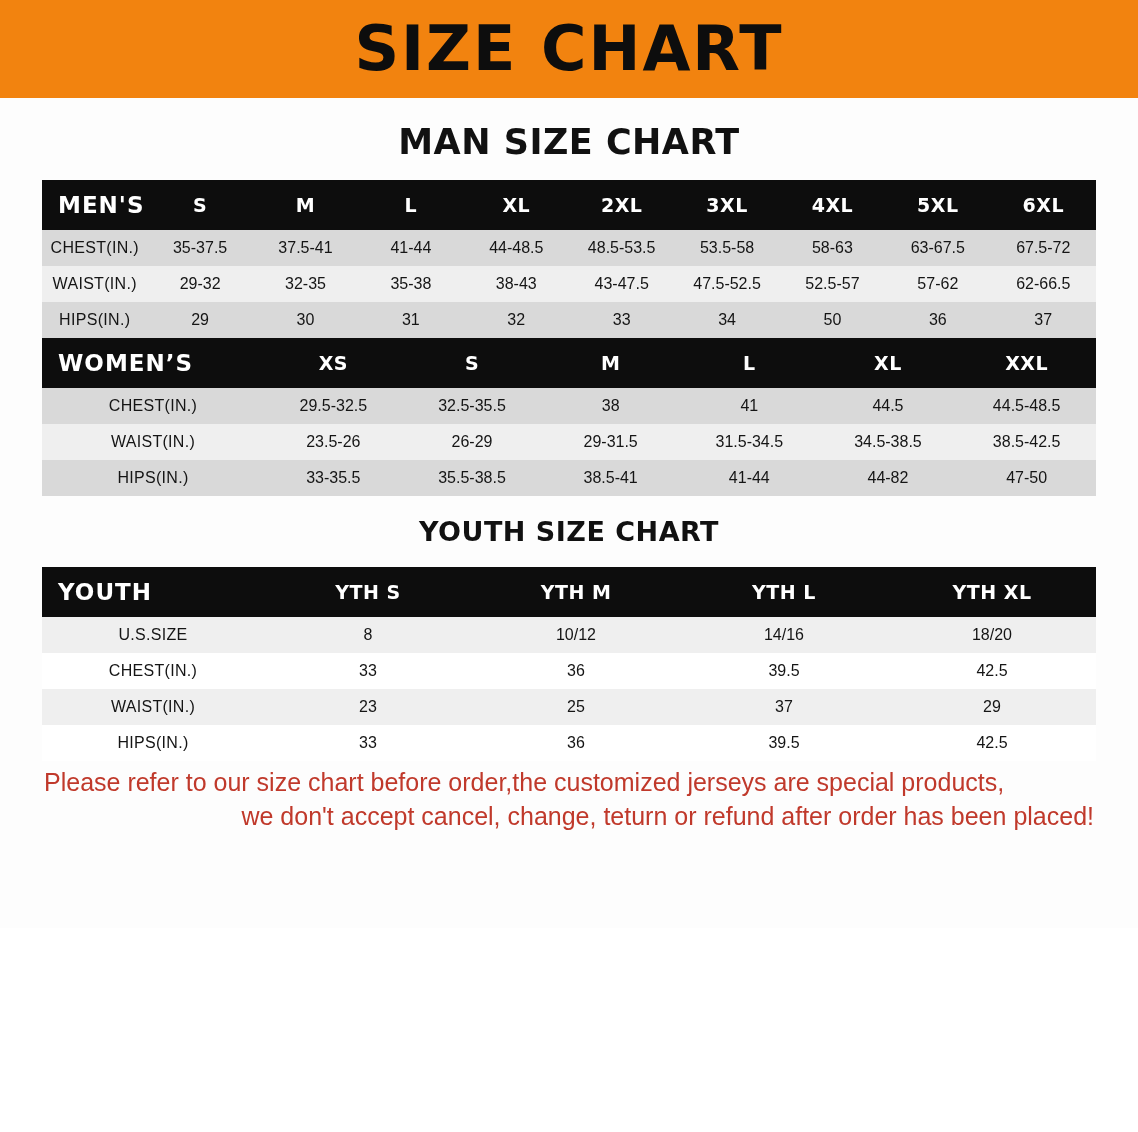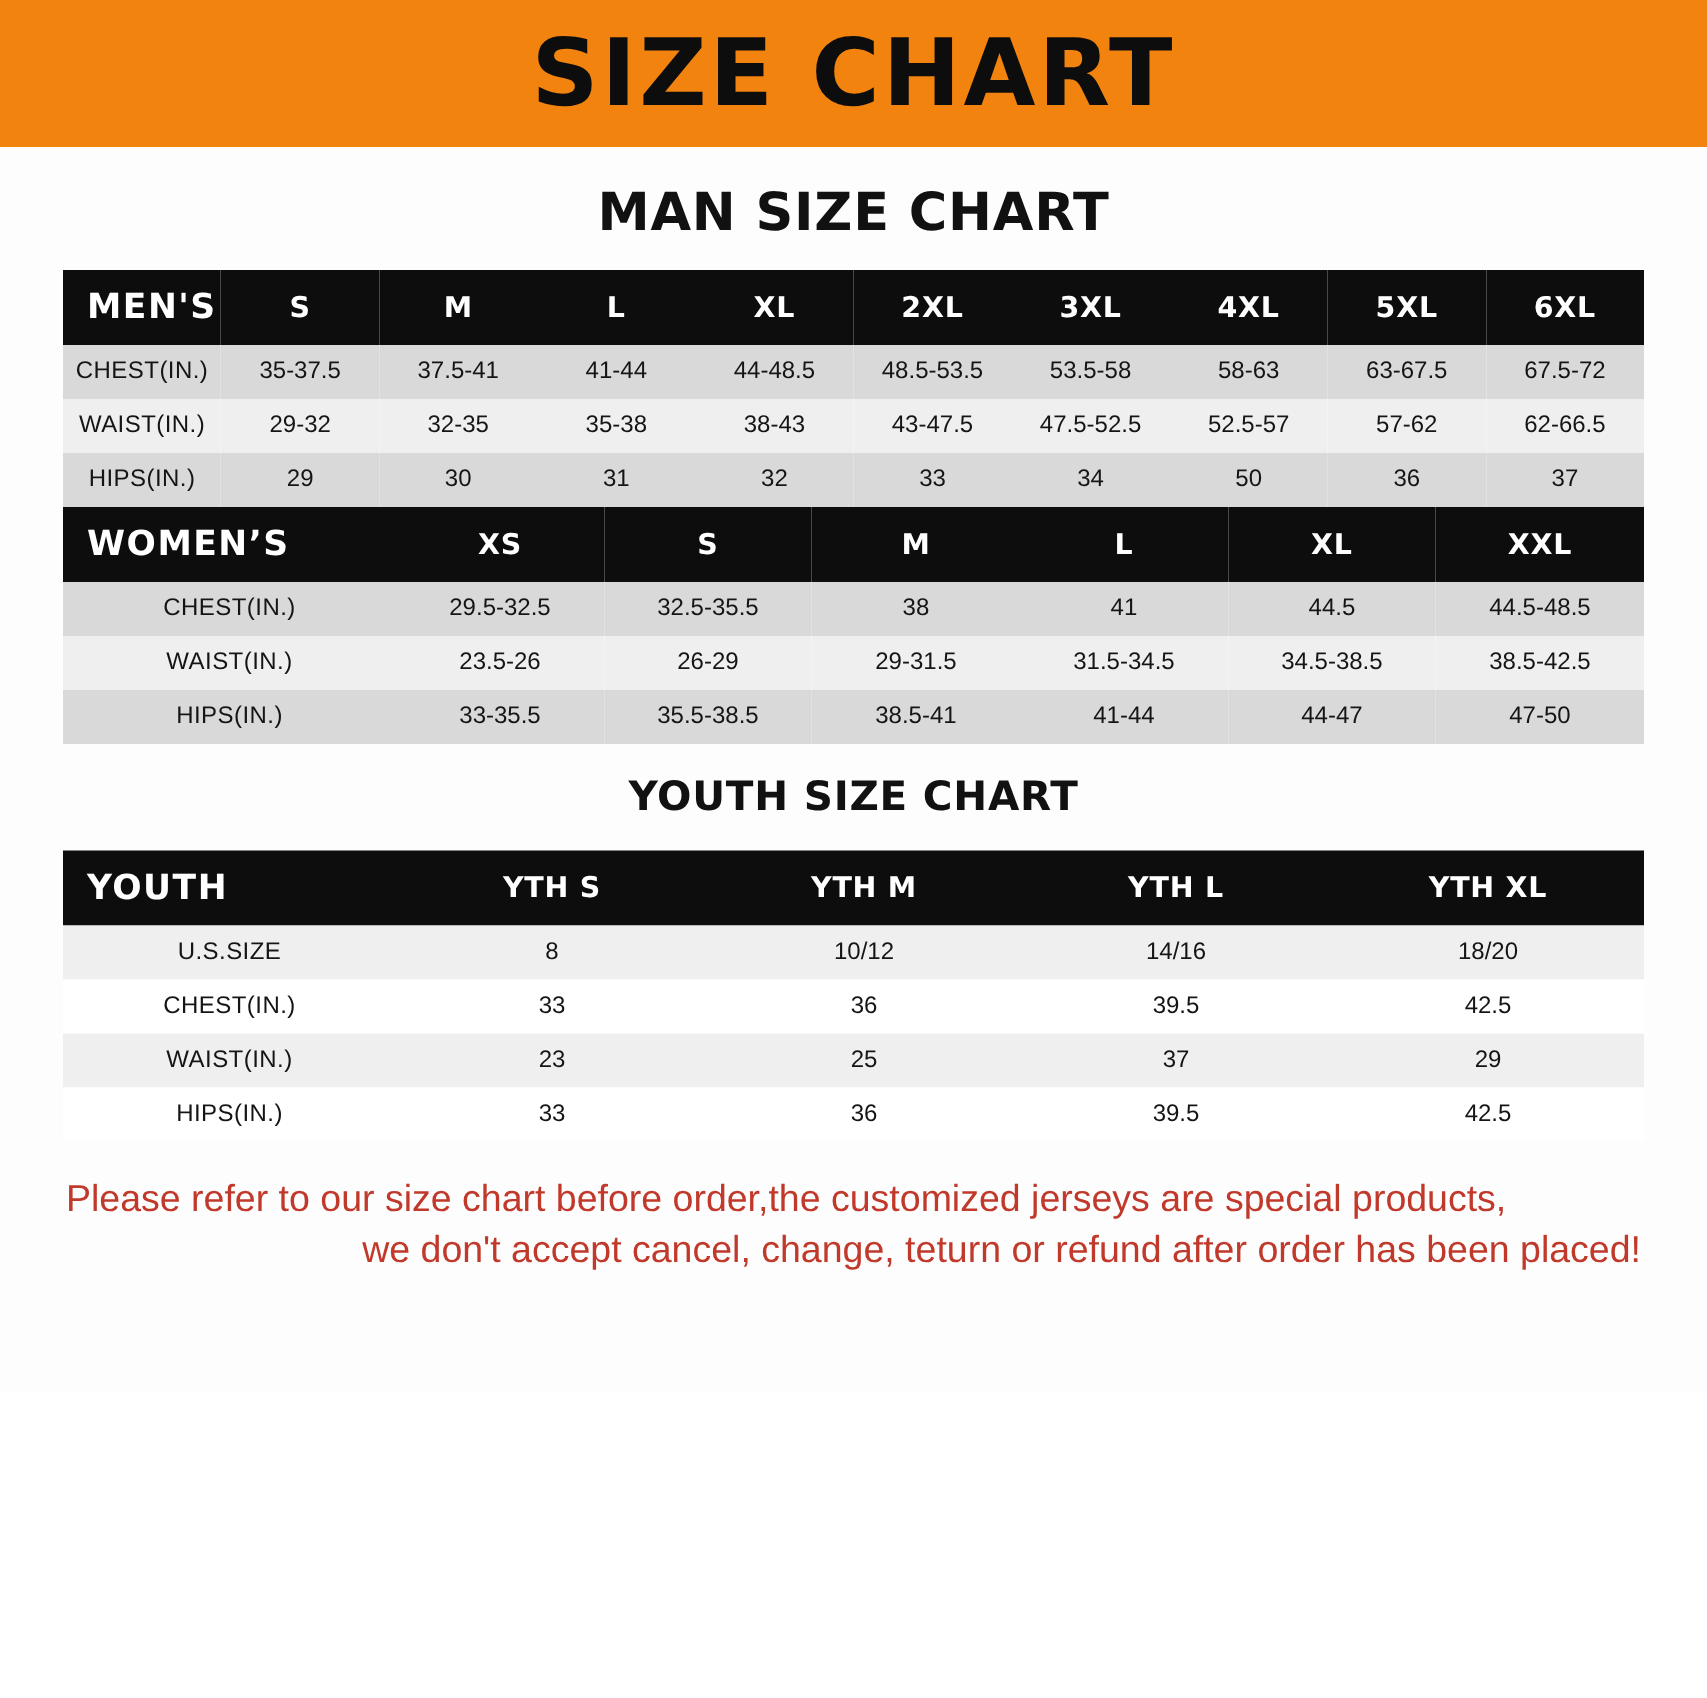--- a/index.html
+++ b/index.html
@@ -121,21 +121,21 @@
   .youth tbody td { font-size: 17px; padding: 12px 2px; }
 
   .women thead th { font-size: 21px; padding: 14px 2px; }
   .women tbody td { font-size: 17px; padding: 11px 2px; }
   .women thead th.corner { font-size: 25px; }
   .youth thead th.corner { font-size: 25px; }
 
   
   .note {
     width: 1050px;
-    margin: 22px auto 0 auto;
+    margin: 5px auto 0 auto;
     color: #c0392b;
     font-family: "Liberation Sans", sans-serif;
     font-size: 25px;
     line-height: 1.35;
     text-align: left;
   }
   .note .line { display: block; }
   .note .line2 { text-align: right; }
 </style>
 </head>
@@ -245,21 +245,21 @@
           <td>31.5-34.5</td>
           <td>34.5-38.5</td>
           <td>38.5-42.5</td>
         </tr>
         <tr class="shade-dark">
           <td class="rowlabel">HIPS(IN.)</td>
           <td>33-35.5</td>
           <td>35.5-38.5</td>
           <td>38.5-41</td>
           <td>41-44</td>
-          <td>44-47</td>
+          <td>44-82</td>
           <td>47-50</td>
         </tr>
       </tbody>
     </table>
   </div>
 
   <div class="section-title title-youth">YOUTH SIZE CHART</div>
   <div class="table-wrap">
     <table class="size-table youth">
       <colgroup>

